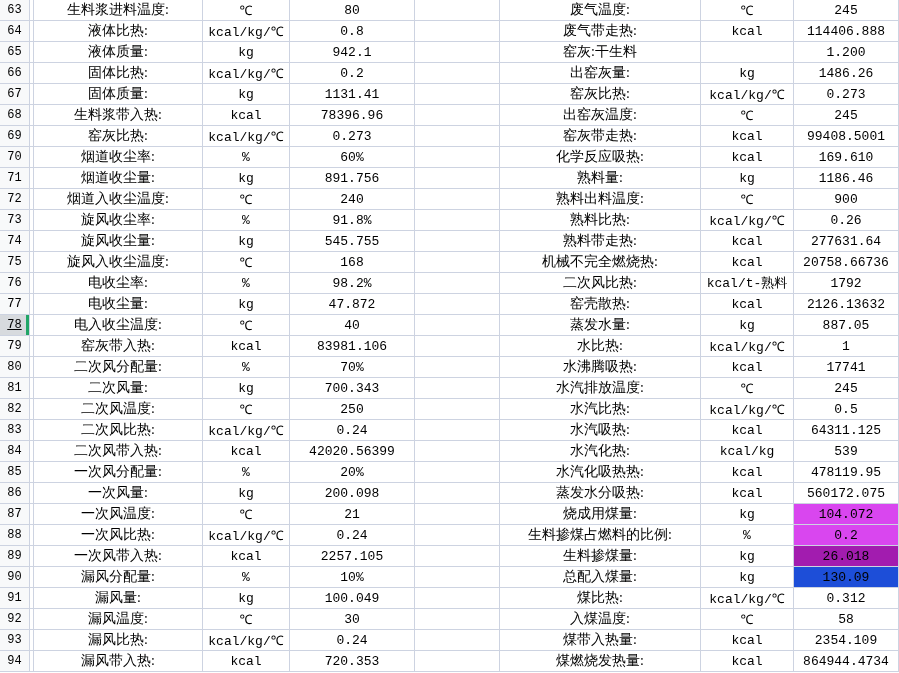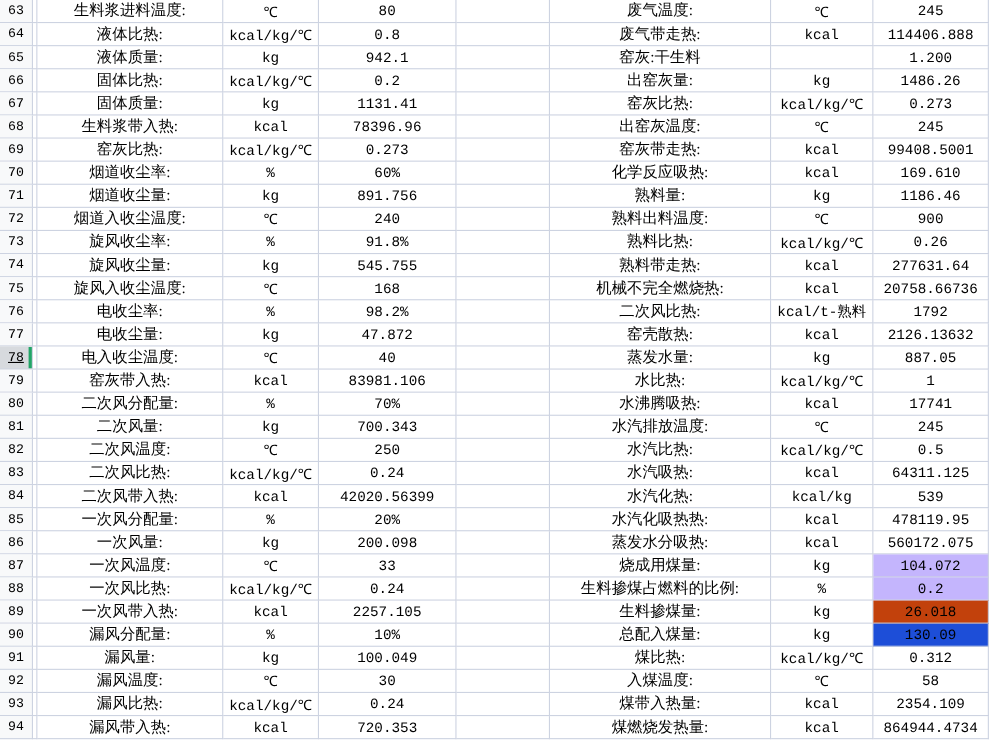--- a/index.html
+++ b/index.html
@@ -32,22 +32,22 @@
     background:#d7dade;color:#21a567;
     box-shadow:inset -3px 0 0 #21a567;
     text-decoration:underline;
   }
   .lab{font-size:14px;}
   .mono{font-family:"Liberation Mono","DejaVu Sans Mono",monospace;font-size:13px;}
   .b{font-weight:normal;}
   .bx{border-right:1px solid #000;border-bottom:1px solid #000;}
   .bb{border-bottom:1px solid #000;}
   .br{border-right:1px solid #000;}
-  .f-red{background:#c4b5fd;}
-  .f-gray{background:#c2410c;}
+  .f-red{background:#d946ef;}
+  .f-gray{background:#a21caf;}
   .f-purple{background:#1d4ed8;}
 </style>
 </head>
 <body>
 
 <div id="grid">
   <div class="rh">63</div>
     <div class="ca"></div>
     <div class="lab">生料浆进料温度:</div>
     <div class="mono">℃</div>
@@ -260,21 +260,21 @@
     <div class="mono">kg</div>
     <div class="mono">200.098</div>
     <div class="cg"></div>
     <div class="lab b bb">蒸发水分吸热:</div>
     <div class="mono bb">kcal</div>
     <div class="mono bb">560172.075</div>
     <div class="rh">87</div>
     <div class="ca"></div>
     <div class="lab">一次风温度:</div>
     <div class="mono">℃</div>
-    <div class="mono">33</div>
+    <div class="mono">21</div>
     <div class="cg br"></div>
     <div class="lab bx">烧成用煤量:</div>
     <div class="mono bx">kg</div>
     <div class="mono bx f-red">104.072</div>
     <div class="rh">88</div>
     <div class="ca"></div>
     <div class="lab">一次风比热:</div>
     <div class="mono">kcal/kg/℃</div>
     <div class="mono">0.24</div>
     <div class="cg br"></div>

